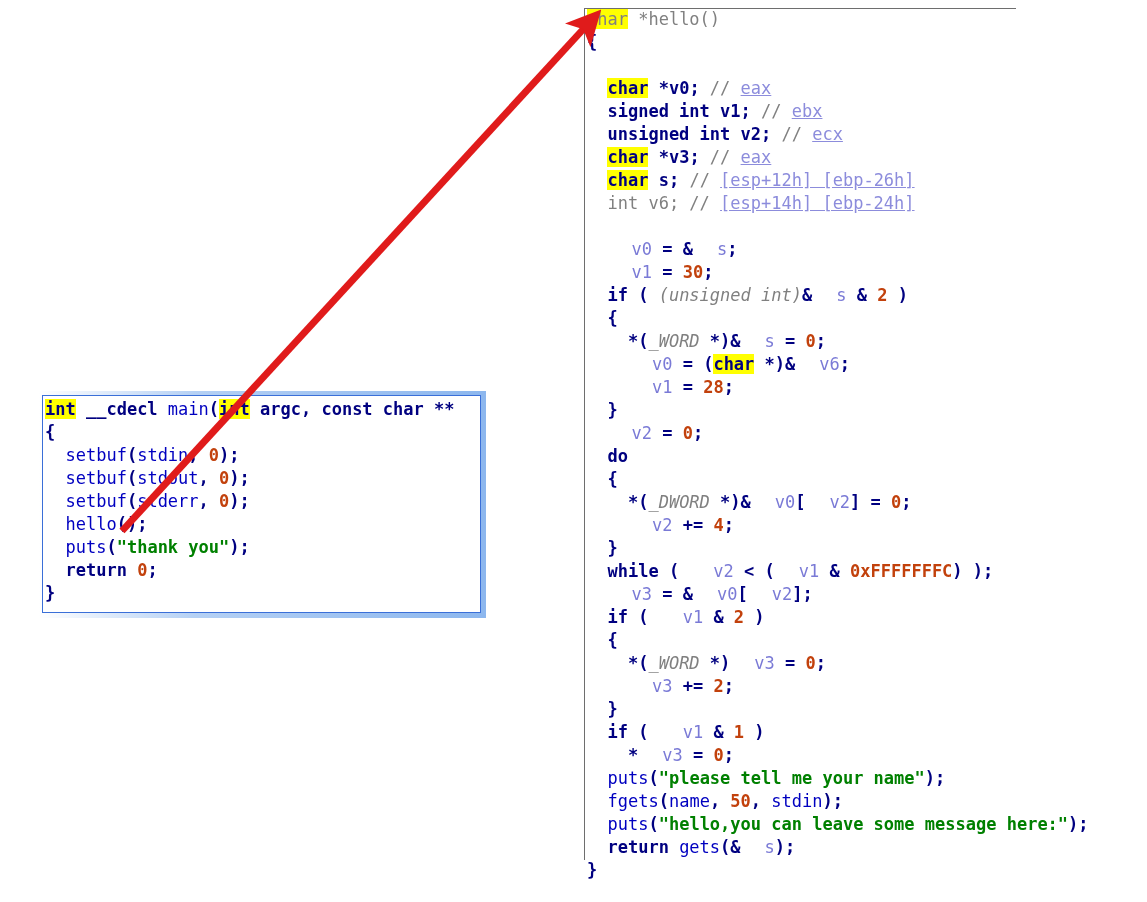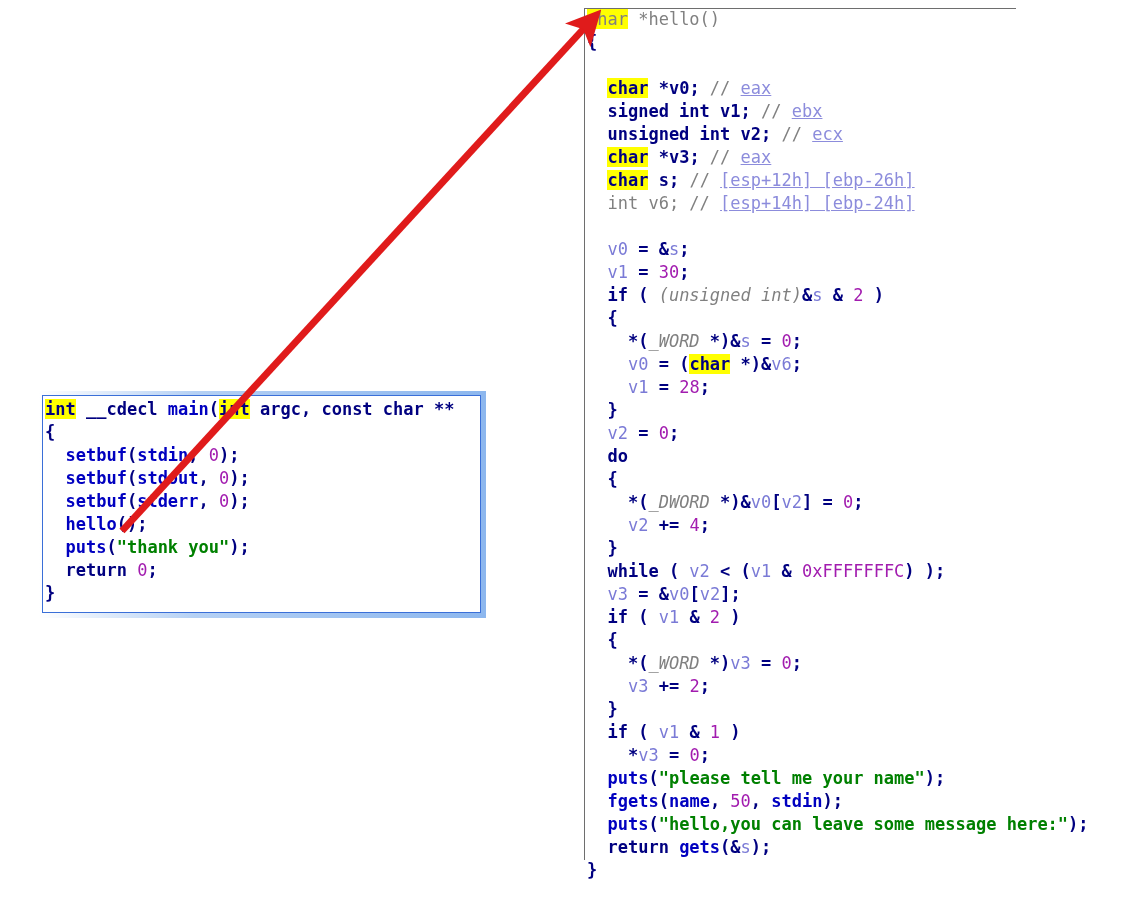--- a/index.html
+++ b/index.html
@@ -18,24 +18,24 @@
   
   .code {
     font-family: "DejaVu Sans Mono", monospace;
     white-space: pre;
   }
   .ln { display: block; height: 23px; line-height: 23px; }
 
   
   .kw      { color: #000080; font-weight: bold; }      
   .kwg     { color: #808080; }                          
-  .fn      { color: #0000c0; font-weight: bold; }       
-  .var     { color: #7a7ad6; }                          
+  .fn      { color: #0000c0; font-weight: normal; }       
+  .var     { color: #7a7ad6; margin-left: 24px; }                          
   .str     { color: #008000; font-weight: bold; }       
-  .num     { color: #a21caf; font-weight: normal; }       
+  .num     { color: #c2410c; font-weight: bold; }       
   .cmt     { color: #808080; }                          
   .reg     { color: #8c8cdc; text-decoration: underline; }                          
   .macro   { color: #808080; font-style: italic; }                          
   .hl      { background: #ffff00; color: #000080; font-weight: bold; }
   .hlg     { background: #ffff00; color: #808080; }
 
   
   #right-panel {
     position: absolute;
     left: 578px;

